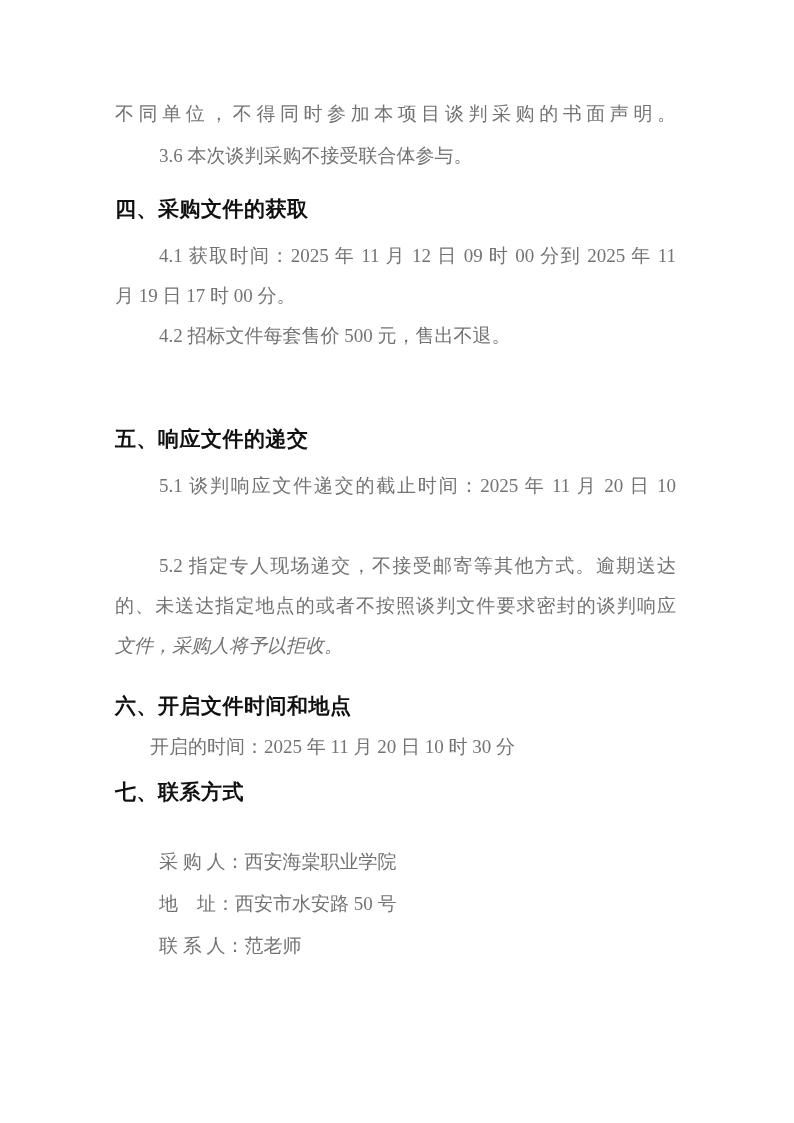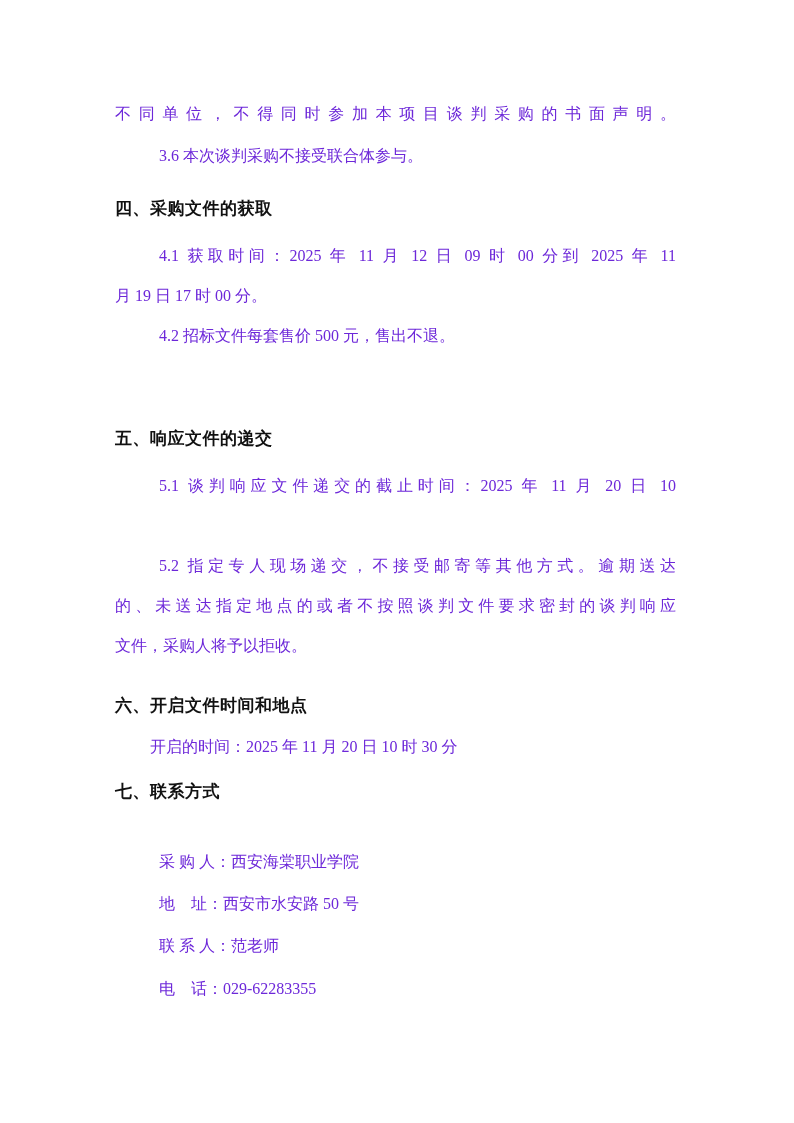--- a/index.html
+++ b/index.html
@@ -7,23 +7,23 @@
     position: relative;
     width: 794px;
     height: 1123px;
     background: #ffffff;
     overflow: hidden;
     font-family: "Liberation Serif", "DejaVu Serif", serif;
   }
   .line {
     position: absolute;
     white-space: nowrap;
-    font-size: 16px;
+    font-size: 19px;
     line-height: 26px;
-    color: #6d28d9;
+    color: #737373;
     font-family: "Liberation Serif", "DejaVu Serif", serif;
   }
   
   .jfull {
     left: 115px;
     width: 561px;
     white-space: normal;
     text-align: justify;
     text-align-last: justify;
     height: 27px;
@@ -39,37 +39,37 @@
     height: 27px;
     overflow: hidden;
   }
   .margin-left { left: 115px; }
   .indented   { left: 159px; }
   .open-line  { left: 150px; }
   .heading {
     left: 115px;
     font-family: "Liberation Sans", "DejaVu Sans", sans-serif;
     font-weight: 700;
-    font-size: 17px;
+    font-size: 21px;
     letter-spacing: 0.5px;
     color: #111111;
   }
   
   .y-cont  { top: 101px; }
   .y-36    { top: 143px; }
   .y-h4    { top: 196px; }
   .y-41a   { top: 243px; }
   .y-41b   { top: 283px; }
   .y-42    { top: 323px; }
   .y-h5    { top: 426px; }
   .y-51a   { top: 473px; }
   .y-51b   { top: 513px; }
   .y-52a   { top: 553px; }
   .y-52b   { top: 593px; }
-  .y-52c   { top: 633px; }
+  .y-52c   { top: 633px; font-style: italic; }
   .y-h6    { top: 693px; }
   .y-ot    { top: 734px; }
   .y-op    { top: 761px; }
   .y-h7    { top: 779px; }
   .y-c1    { top: 849px; }
   .y-c2    { top: 891px; }
   .y-c3    { top: 933px; }
   .y-c4    { top: 976px; }
 </style>
 </head>
@@ -101,15 +101,14 @@
   <div class="line open-line y-ot">开启的时间：2025 年 11 月 20 日 10 时 30 分</div>
 
   <div class="line heading y-h7">七、联系方式</div>
 
   <div class="line indented y-c1"><span>采  购  人：</span><span>西安海棠职业学院</span></div>
 
   <div class="line indented y-c2"><span>地　址：</span><span>西安市水安路 50 号</span></div>
 
   <div class="line indented y-c3"><span>联  系  人：</span><span>范老师</span></div>
 
-  <div class="line indented y-c4"><span>电　话：</span><span>029-62283355</span></div>
 
 </div>
 
 </body></html>

